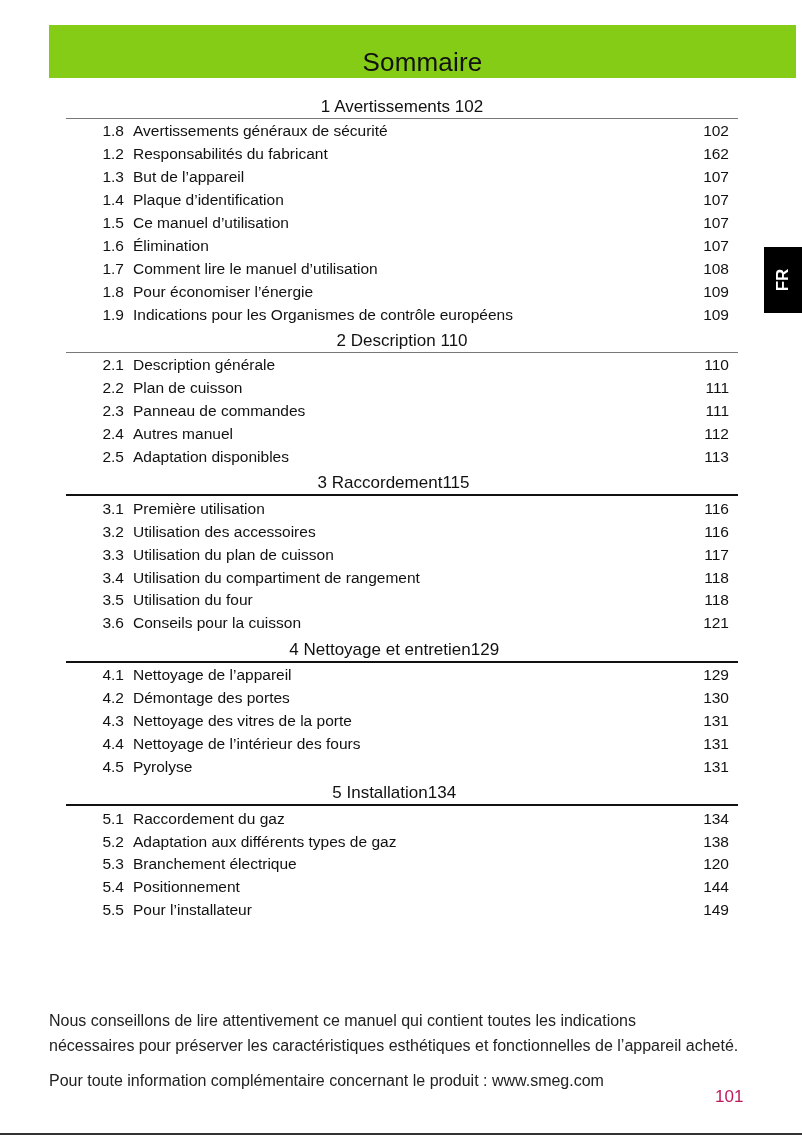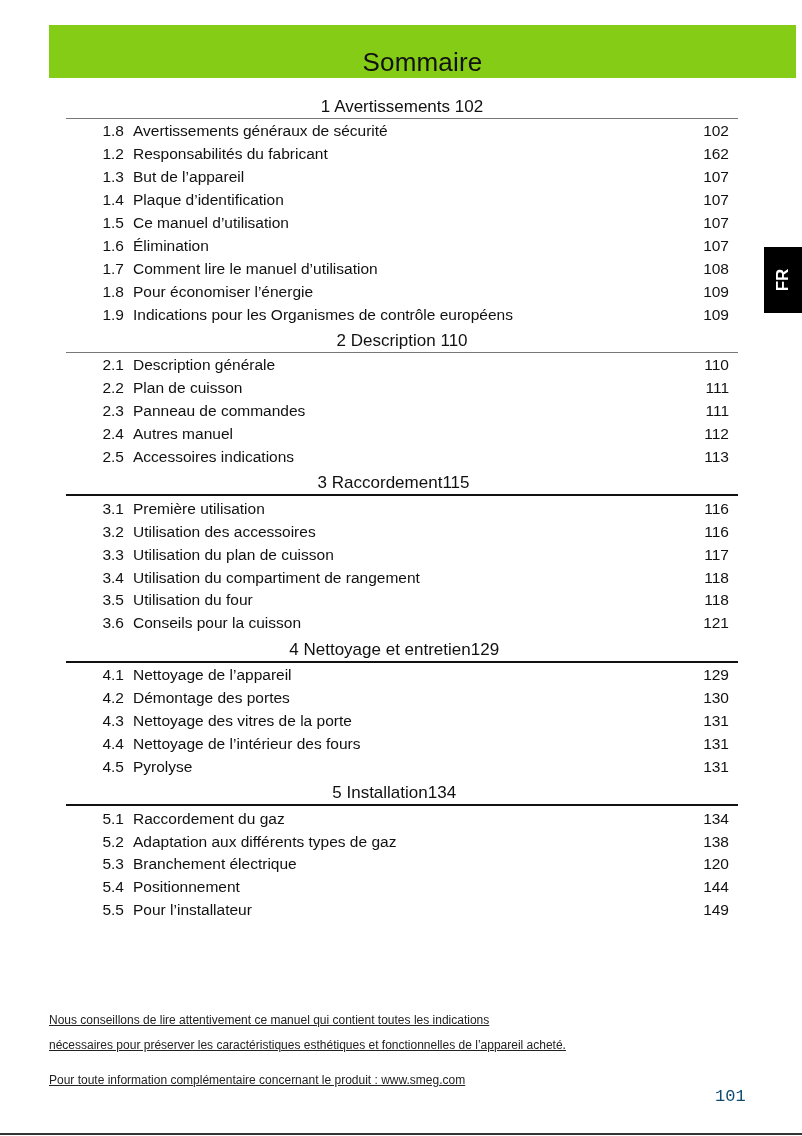--- a/index.html
+++ b/index.html
@@ -17,24 +17,24 @@
   .rule { height:0; border-top:1px solid #777; width:672px; }
   .rule.dark { border-top:2px solid #111; }
   .rows { padding-top:1px; }
   .row { display:flex; height:22.9px; align-items:center; font-size:15.5px; }
   .row .n { width:58px; text-align:right; padding-right:0; box-sizing:border-box; }
   .row .t { flex:1; padding-left:9px; white-space:nowrap; }
   .row .p { width:40px; text-align:right; padding-right:9px; }
   .tab { position:absolute; left:764px; top:247px; width:38px; height:66px; background:#000;
          display:flex; align-items:center; justify-content:center; }
   .tab span { color:#fff; font-weight:bold; font-size:17px; transform:rotate(-90deg); display:block; }
-  .footer-text { position:absolute; left:49px; top:1008px; width:730px; font-size:12px; line-height:25px; color:#222;text-decoration:underline; }
+  .footer-text { position:absolute; left:49px; top:1008px; width:730px; font-size:16px; line-height:25px; color:#222; }
   .footer-text p { margin:0; white-space:nowrap; }
   .footer-text p.info { margin-top:10px; }
-  .page-num { position:absolute; left:715px; top:1087px; font-size:17px; color:#0c4a6e;font-family:Liberation Mono, monospace; }
+  .page-num { position:absolute; left:715px; top:1087px; font-size:17px; color:#be185d; }
   .bottom-rule { position:absolute; left:0; top:1133px; width:802px; border-top:2px solid #333; }
 </style>
 </head>
 <body>
 
 <div class="header">
   <h1>Sommaire</h1>
 </div>
 
 <div class="tab">
@@ -116,21 +116,21 @@
           <span class="t">Panneau de commandes</span>
           <span class="p">111</span>
         </div>
         <div class="row">
           <span class="n">2.4</span>
           <span class="t">Autres manuel</span>
           <span class="p">112</span>
         </div>
         <div class="row">
           <span class="n">2.5</span>
-          <span class="t">Accessoires indications</span>
+          <span class="t">Adaptation disponibles</span>
           <span class="p">113</span>
         </div>
       </div>
     </div>
     <div class="section">
       <div class="sec-head">
         <span class="num-title"><span>3</span> <span>Raccordement</span></span>
         <span class="pg">115</span>
       </div>
       <div class="rule dark"></div>

